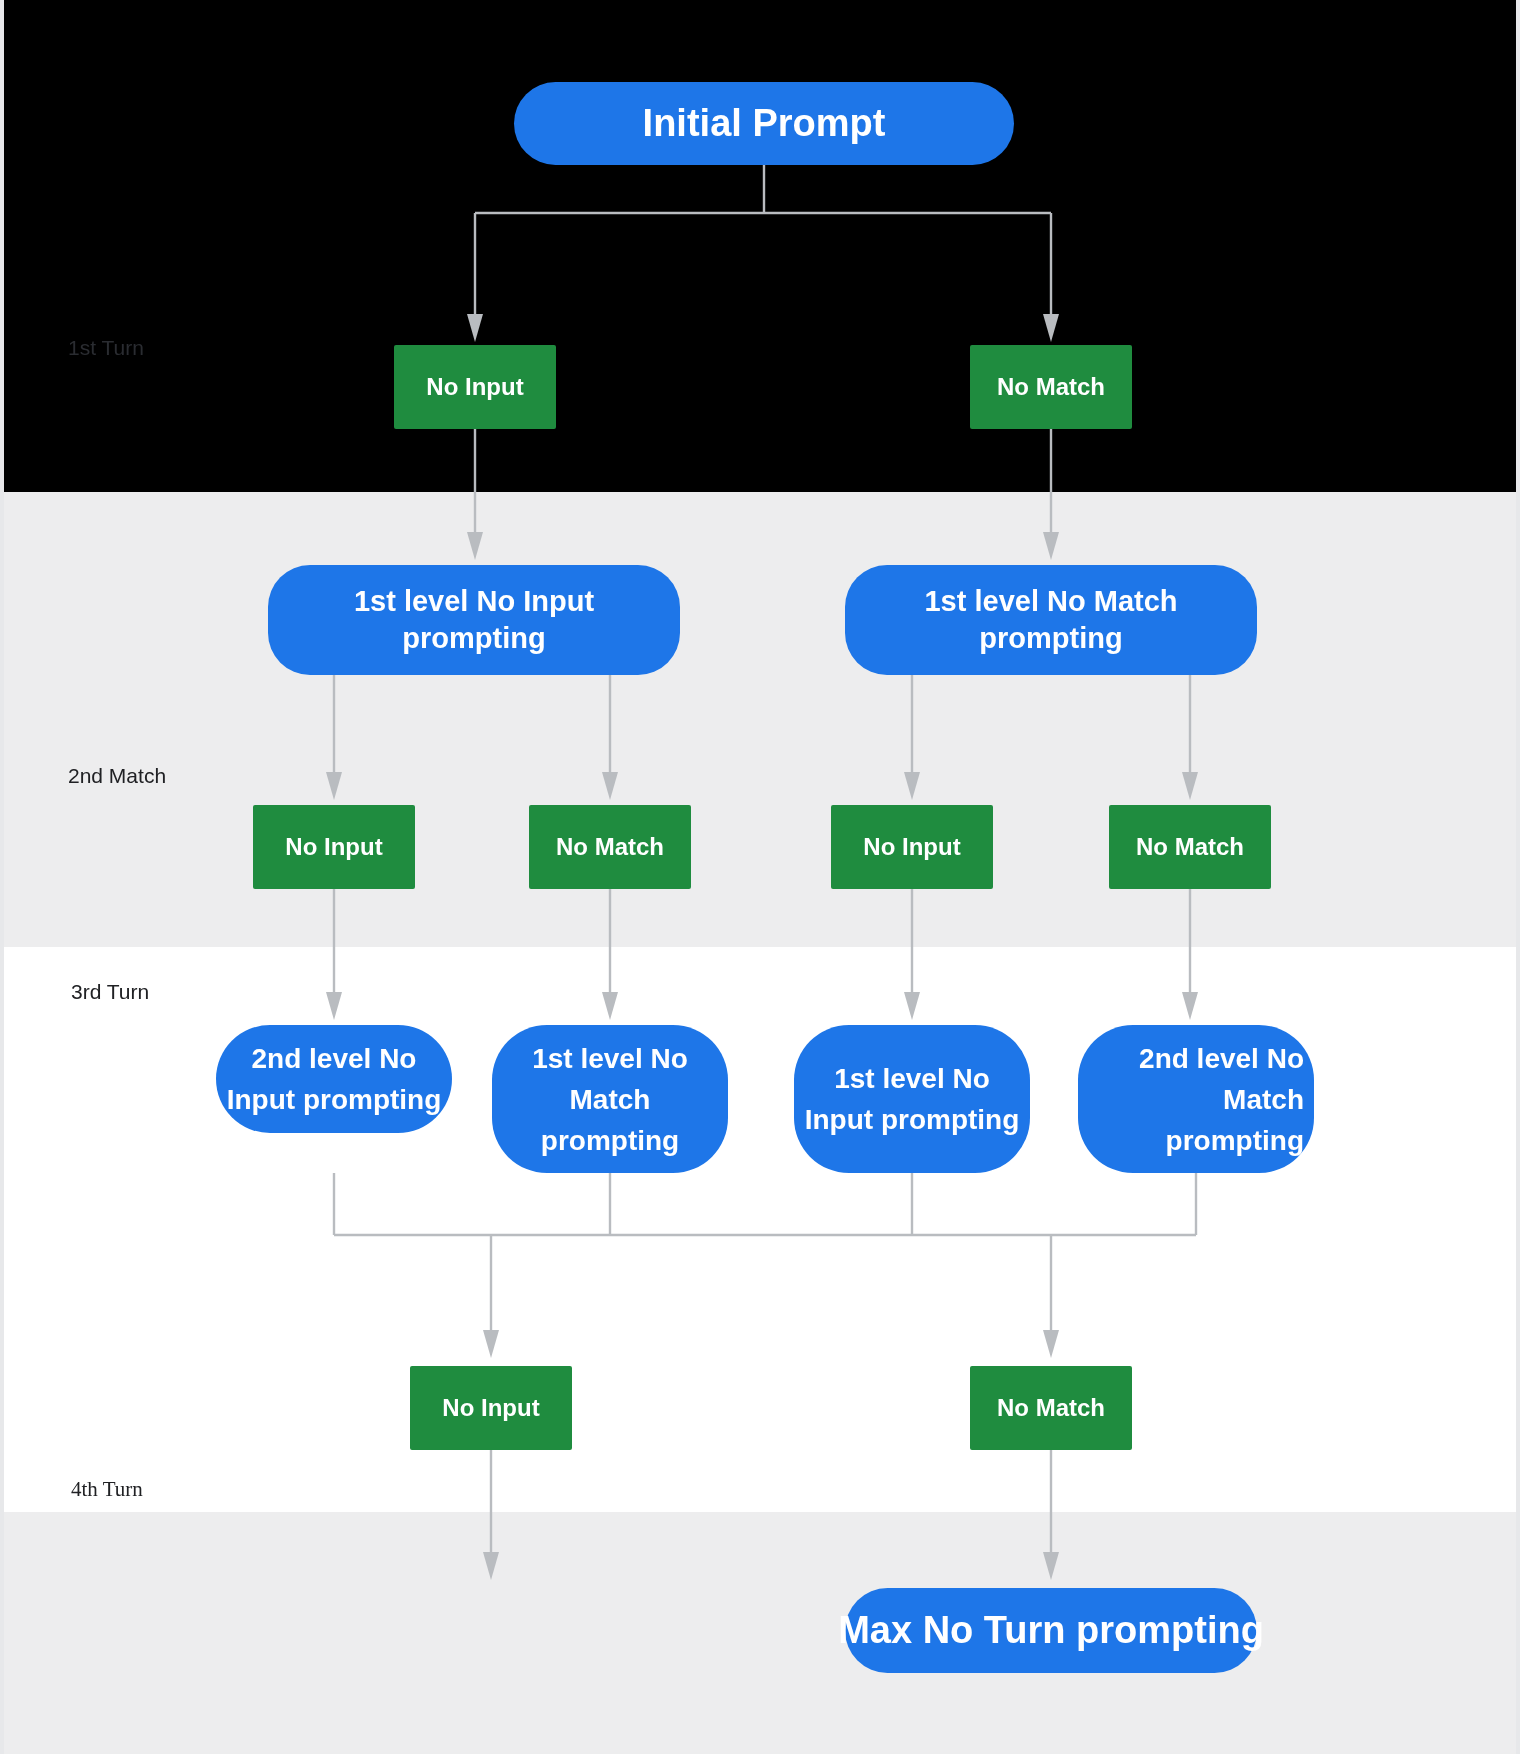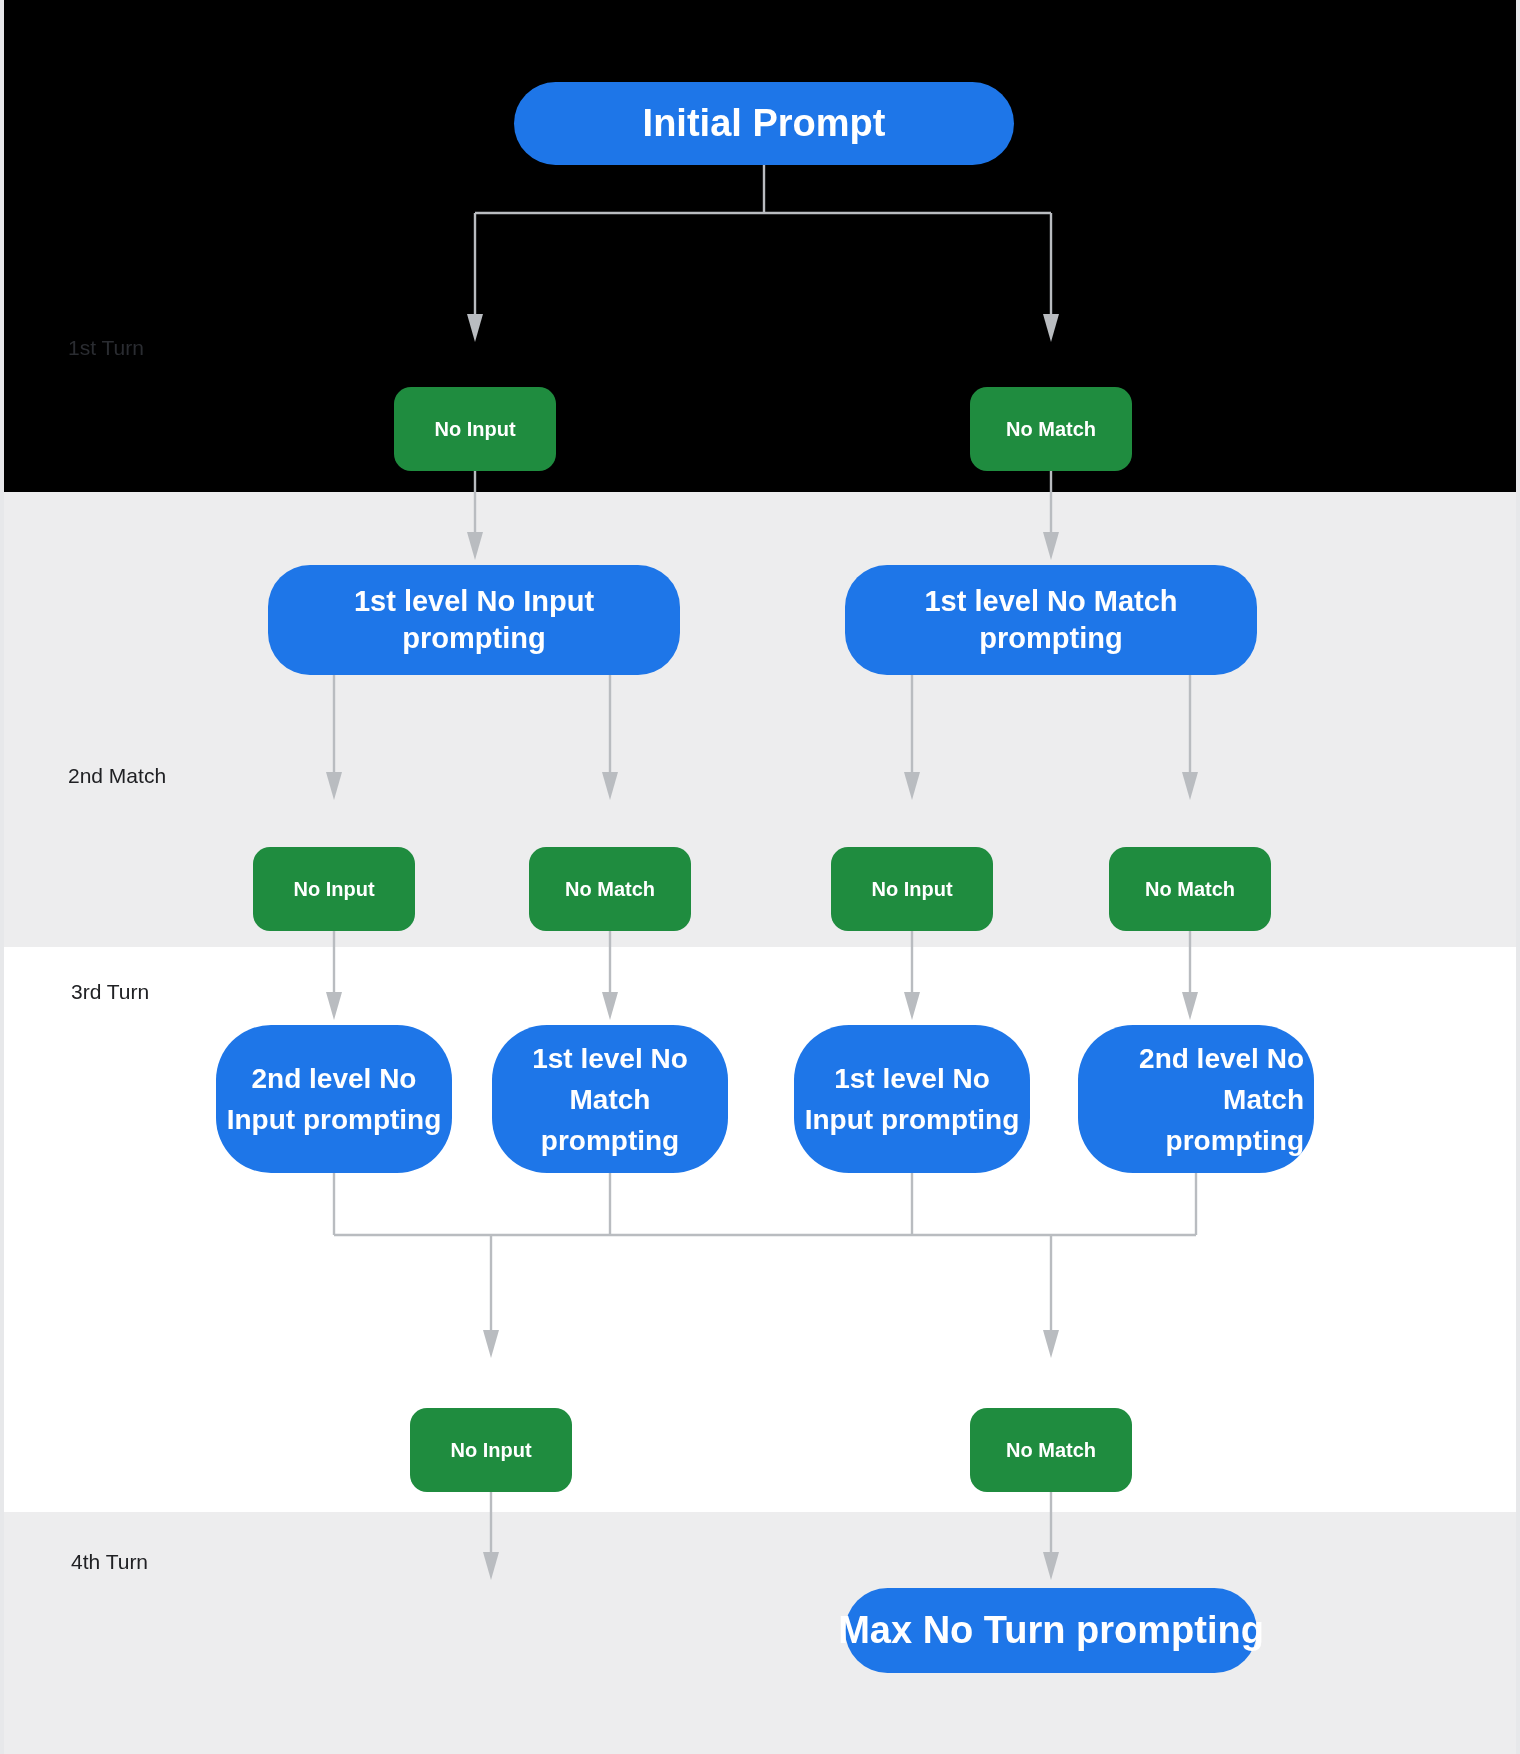--- a/index.html
+++ b/index.html
@@ -24,21 +24,21 @@
 
   .node{
     position:absolute;
     display:flex;align-items:center;justify-content:center;
     text-align:center;
     color:var(--text_white);
     font-weight:600;
     box-sizing:border-box;
   }
   .blue-box{background:var(--blue);}
-  .green-box{background:var(--green);border-radius:17px;font-size:20px;margin-top:42px;}
+  .green-box{background:var(--green);border-radius:2px;font-size:24px;}
   .pill{border-radius:43px;font-size:38px;white-space:nowrap;}
   .prompt-2line{border-radius:42px;font-size:29px;line-height:37px;padding:0 30px;}
   .prompt-3line{border-radius:55px;font-size:28px;line-height:41px;padding:0 10px;}
 
   .turn-label{
     position:absolute;
     font-size:21px;
     color:var(--label_dark);
     font-weight:400;
   }
@@ -101,34 +101,34 @@
 
     <path class="cline" d="M491,1450 V1552"></path>
     <path class="ahead" d="M483,1552 L499,1552 L491,1580 Z"></path>
     <path class="cline" d="M1051,1450 V1552"></path>
     <path class="ahead" d="M1043,1552 L1059,1552 L1051,1580 Z"></path>
   </svg>
 
   <div class="turn-label on-black" style="left:68px;top:336px;">1st Turn</div>
   <div class="turn-label" style="left:68px;top:764px;">2nd Match</div>
   <div class="turn-label" style="left:71px;top:980px;">3rd Turn</div>
-  <div class="turn-label" style="left:71px;top:1550px;">4th Turn</div>
+  <div class="turn-label" style="left:71px;top:1477px;font-family:Liberation Serif, serif;">4th Turn</div>
 
   <div class="node blue-box pill" style="left:514px;top:82px;width:500px;height:83px;">Initial Prompt</div>
   <div class="node green-box" style="left:394px;top:345px;width:162px;height:84px;">No Input</div>
   <div class="node green-box" style="left:970px;top:345px;width:162px;height:84px;">No Match</div>
 
   <div class="node blue-box prompt-2line" style="left:268px;top:565px;width:412px;height:110px;">1st level No Input prompting</div>
   <div class="node blue-box prompt-2line" style="left:845px;top:565px;width:412px;height:110px;">1st level No Match prompting</div>
   <div class="node green-box" style="left:253px;top:805px;width:162px;height:84px;">No Input</div>
   <div class="node green-box" style="left:529px;top:805px;width:162px;height:84px;">No Match</div>
   <div class="node green-box" style="left:831px;top:805px;width:162px;height:84px;">No Input</div>
   <div class="node green-box" style="left:1109px;top:805px;width:162px;height:84px;">No Match</div>
 
-  <div class="node blue-box prompt-3line" style="left:216px;top:1025px;width:236px;height:148px;">2nd level No Input prompting</div>
+  <div class="node blue-box prompt-3line" style="left:216px;top:1025px;width:236px;height:108px;">2nd level No Input prompting</div>
   <div class="node blue-box prompt-3line" style="left:492px;top:1025px;width:236px;height:148px;">1st level No Match prompting</div>
   <div class="node blue-box prompt-3line" style="left:794px;top:1025px;width:236px;height:148px;">1st level No Input prompting</div>
   <div class="node blue-box prompt-3line" style="left:1078px;top:1025px;width:236px;height:148px;text-align:right;">2nd level No Match prompting</div>
   <div class="node green-box" style="left:410px;top:1366px;width:162px;height:84px;">No Input</div>
   <div class="node green-box" style="left:970px;top:1366px;width:162px;height:84px;">No Match</div>
 
   <div class="node blue-box pill" style="left:845px;top:1588px;width:412px;height:85px;">Max No Turn prompting</div>
 
 </div>
 

